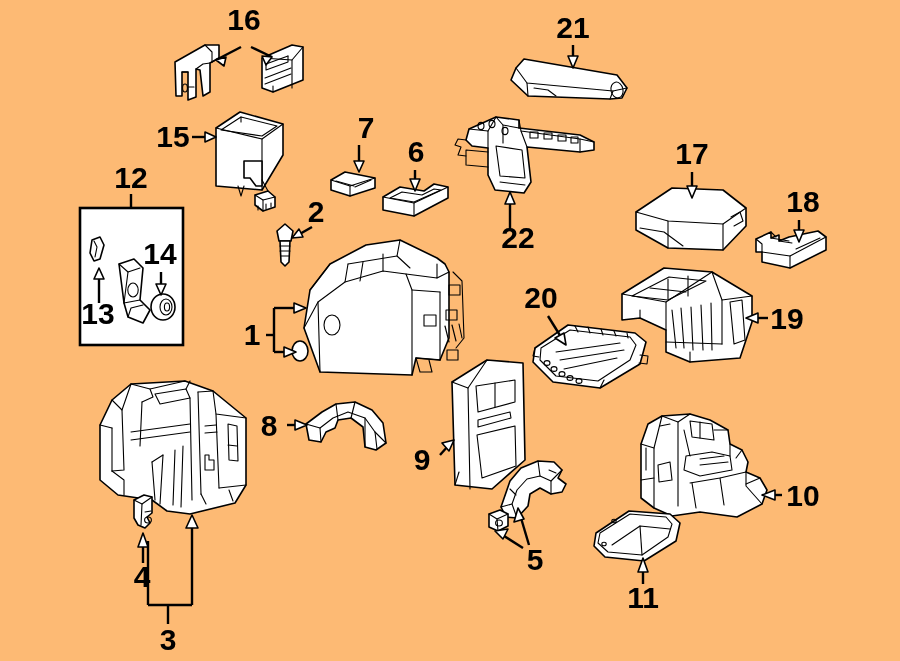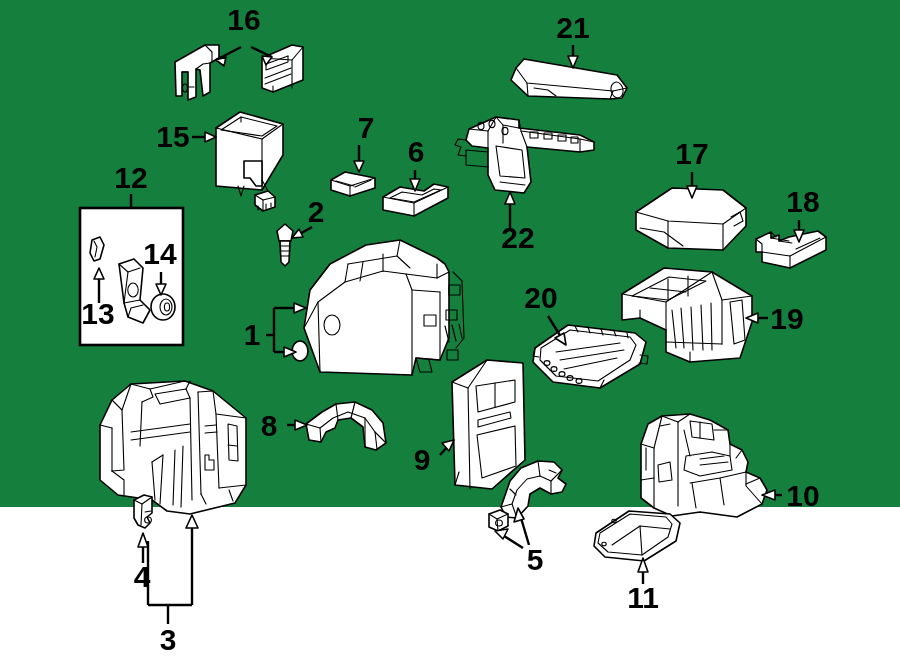--- a/index.html
+++ b/index.html
@@ -1,18 +1,18 @@
 <!DOCTYPE html>
 <html><head>
 <meta charset="utf-8">
 <style>
   html,body{margin:0;padding:0;background:#ffffff;}
   body{width:900px;height:661px;overflow:hidden;
        font-family:"Liberation Sans",sans-serif;}
-  #diagram{position:relative;width:900px;height:507px;background:#15803d;text-decoration:underline;}
+  #diagram{position:relative;width:900px;height:661px;background:#fdba74;text-decoration:underline;}
   svg{display:block;}
   .callout{font-family:"Liberation Sans",sans-serif;font-weight:700;
            font-size:30px;fill:#000;}
   .part{fill:#ffffff;stroke:#000000;stroke-width:1.6;
         stroke-linejoin:round;stroke-linecap:round;}
   .partThin{fill:none;stroke:#000000;stroke-width:1.1;
         stroke-linejoin:round;stroke-linecap:round;}
   .lead{fill:none;stroke:#000000;stroke-width:2.4;stroke-linecap:butt;}
   .boxline{fill:#ffffff;stroke:#000000;stroke-width:2.6;}
 </style>

